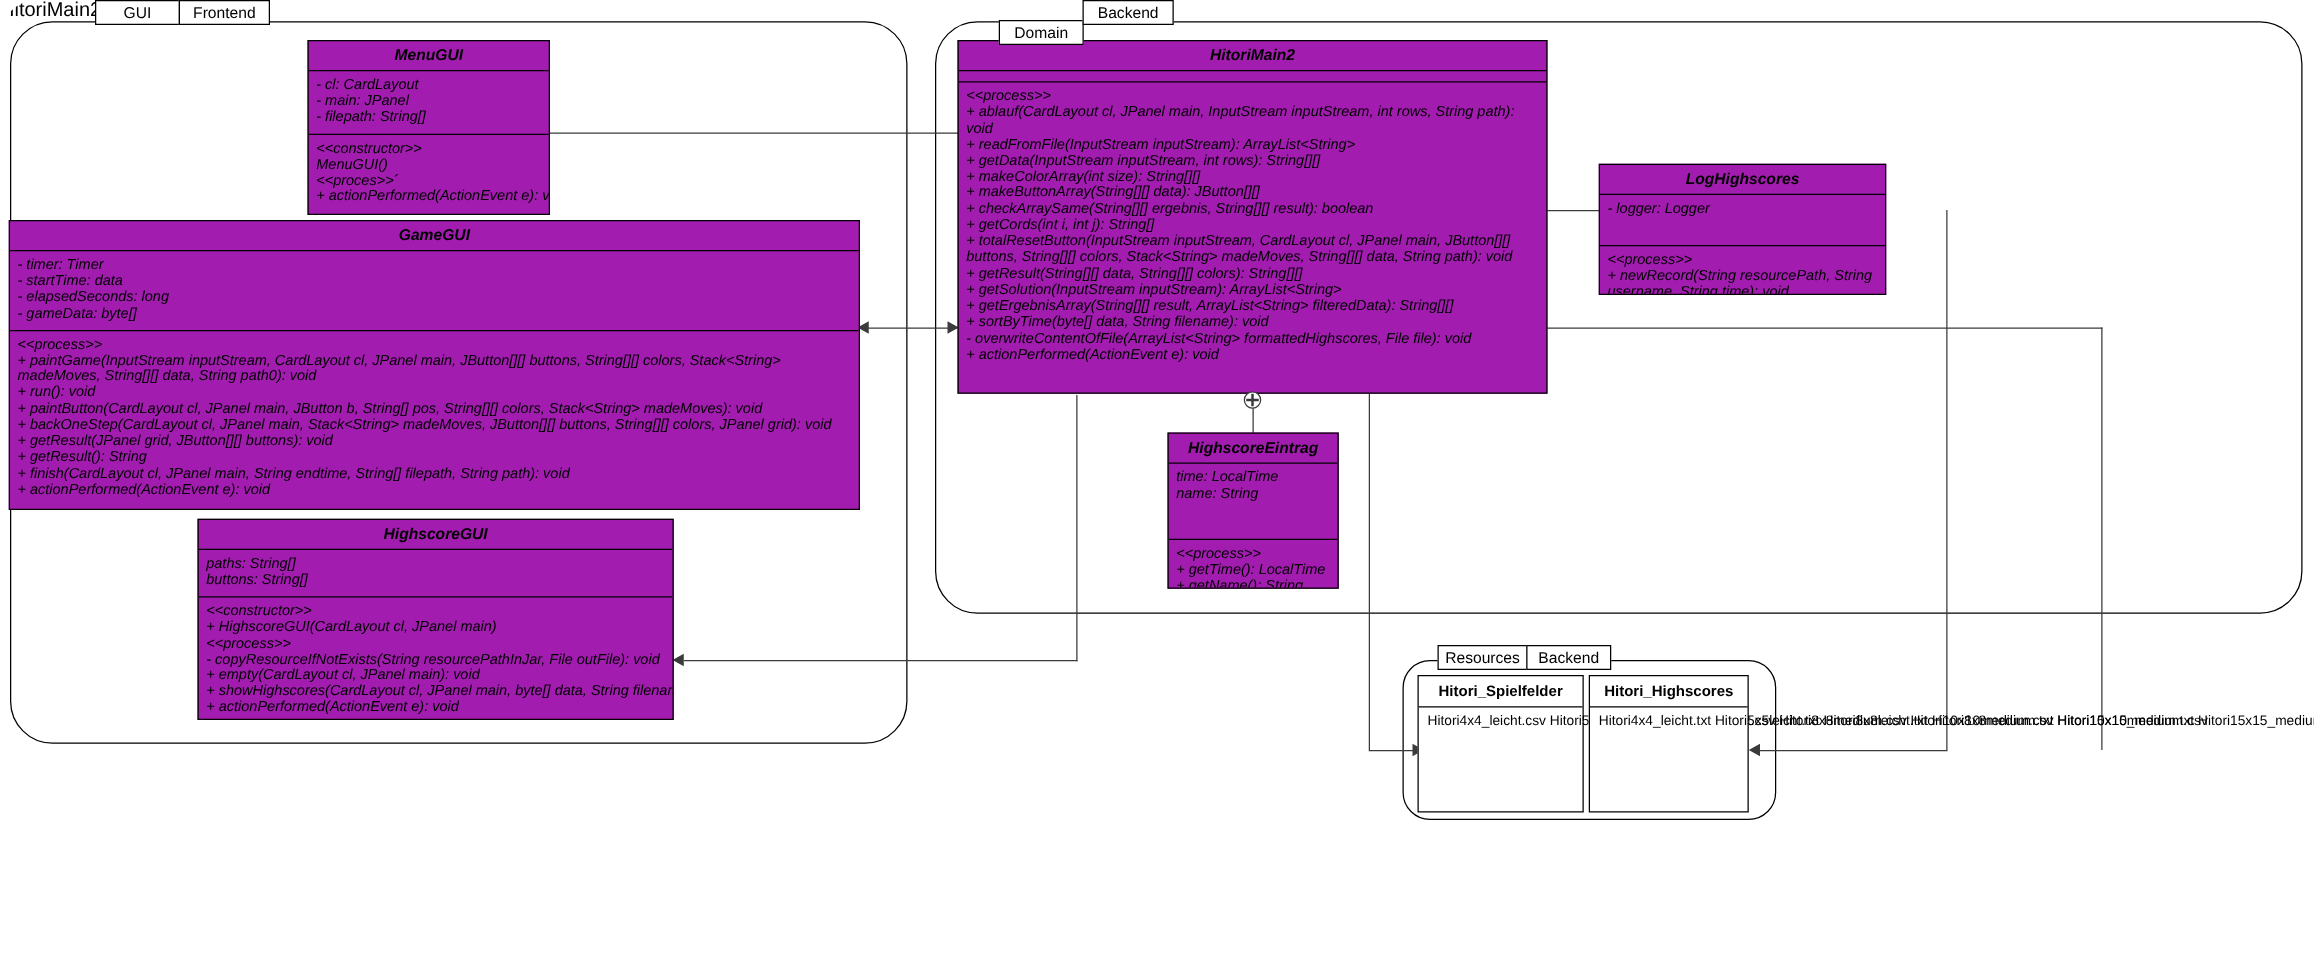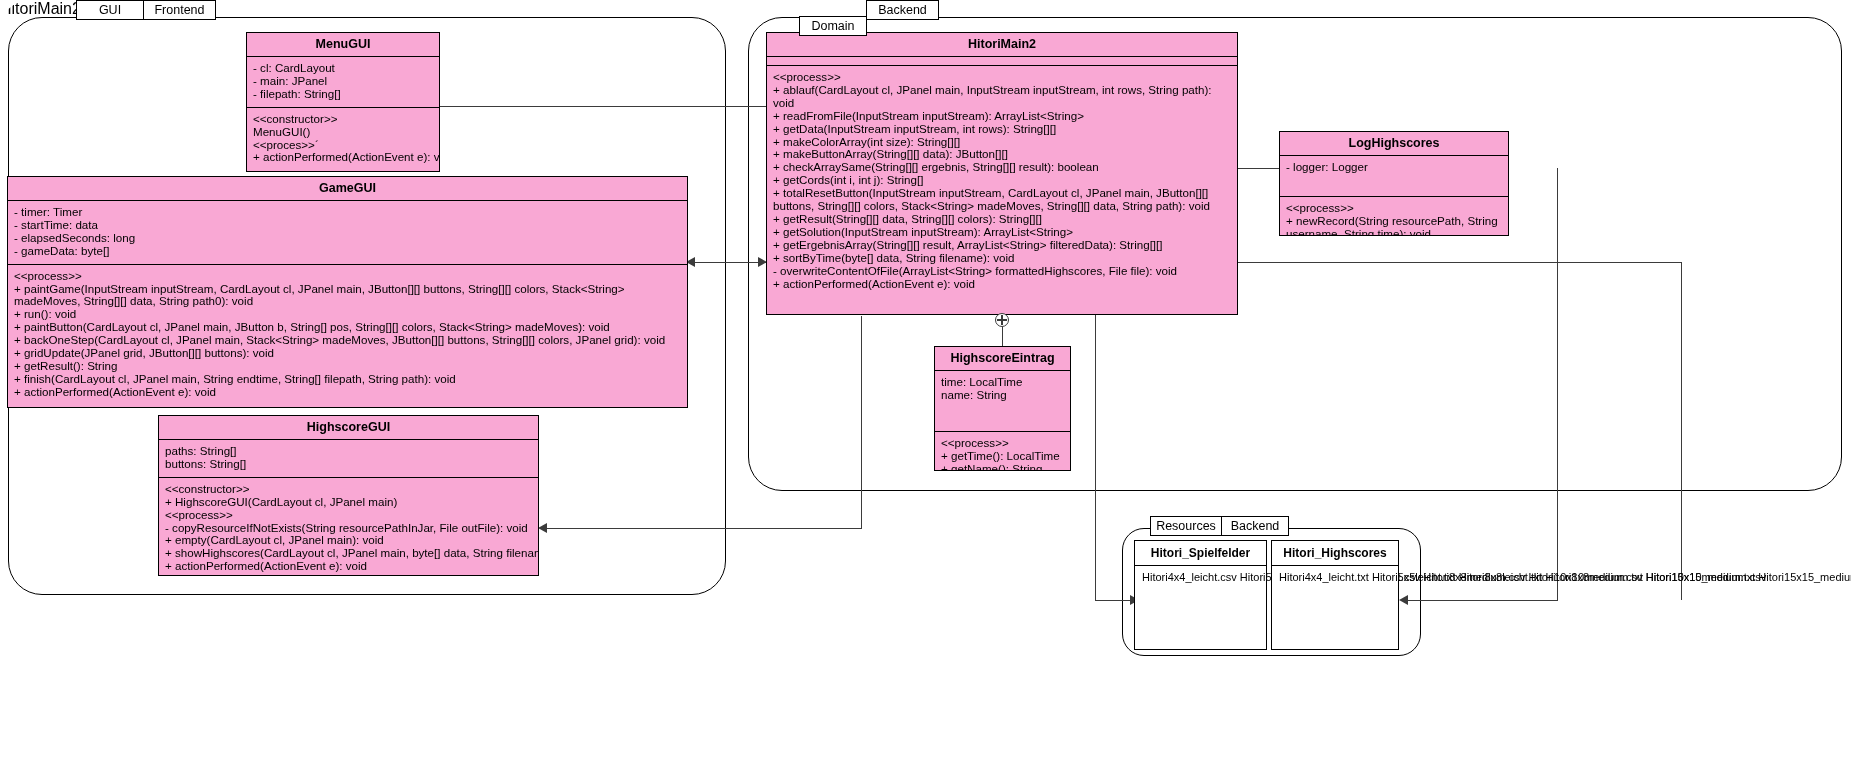--- a/index.html
+++ b/index.html
@@ -36,24 +36,25 @@
     text-align: center;
     font-size: 12.5px;
     white-space: nowrap;
     z-index: 6;
   }
 
   
   .cls {
     position: absolute;
     border: 1.3px solid #000;
-    background: #f9a8d4;
+    background: #a21caf;
     box-sizing: border-box;
     z-index: 4;
     overflow: hidden;
+    font-style: italic;
   }
   .cls-title {
     text-align: center;
     font-weight: bold;
     font-size: 12.5px;
     padding: 5px 4px 5px 4px;
     border-bottom: 1.3px solid #000;
     white-space: nowrap;
     line-height: 13px;
   }
@@ -182,21 +183,21 @@
       <span class="ln">- startTime: data</span>
       <span class="ln">- elapsedSeconds: long</span>
       <span class="ln">- gameData: byte[]</span>
     </div>
     <div class="cls-sec wrap">
       <span class="ln">&lt;&lt;process&gt;&gt;</span>
       <span class="ln">+ paintGame(InputStream inputStream, CardLayout cl, JPanel main, JButton[][] buttons, String[][] colors, Stack&lt;String&gt; madeMoves, String[][] data, String path0): void</span>
       <span class="ln">+ run(): void</span>
       <span class="ln">+ paintButton(CardLayout cl, JPanel main, JButton b, String[] pos, String[][] colors, Stack&lt;String&gt; madeMoves): void</span>
       <span class="ln">+ backOneStep(CardLayout cl, JPanel main, Stack&lt;String&gt; madeMoves, JButton[][] buttons, String[][] colors, JPanel grid): void</span>
-      <span class="ln">+ gridUpdate(JPanel grid, JButton[][] buttons): void</span>
+      <span class="ln">+ getResult(JPanel grid, JButton[][] buttons): void</span>
       <span class="ln">+ getResult(): String</span>
       <span class="ln">+ finish(CardLayout cl, JPanel main, String endtime, String[] filepath, String path): void</span>
       <span class="ln">+ actionPerformed(ActionEvent e): void</span>
     </div>
   </div>
 
   
   <div class="cls" style="left:158px; top:415px; width:381px; height:161px;">
     <div class="cls-title">HighscoreGUI</div>
     <div class="cls-sec">

